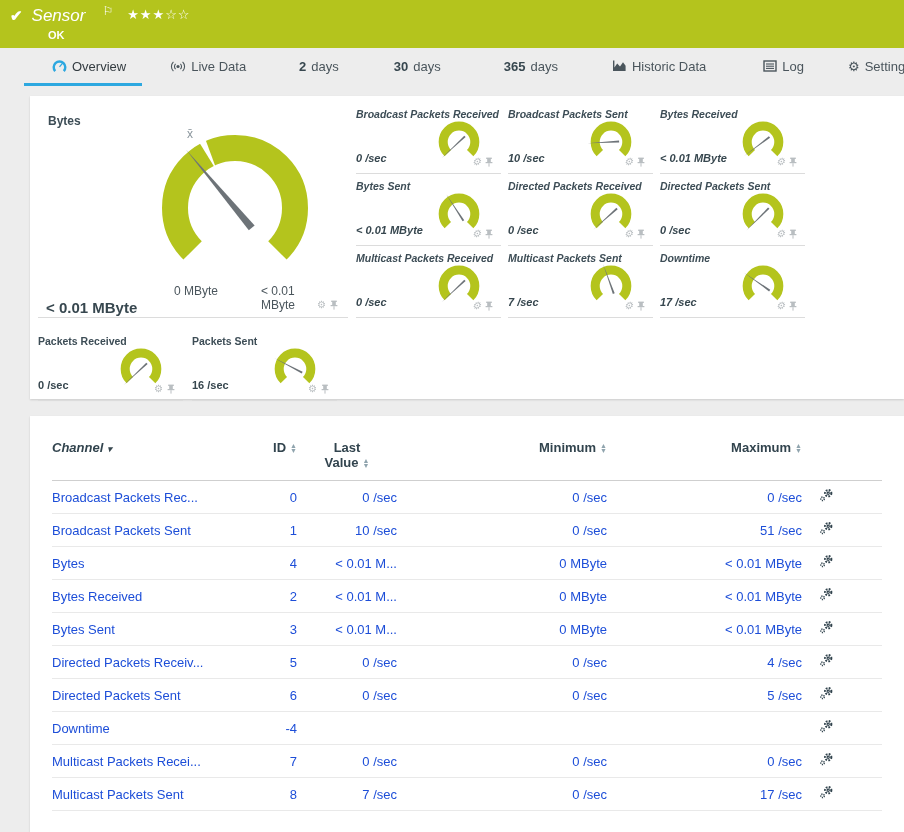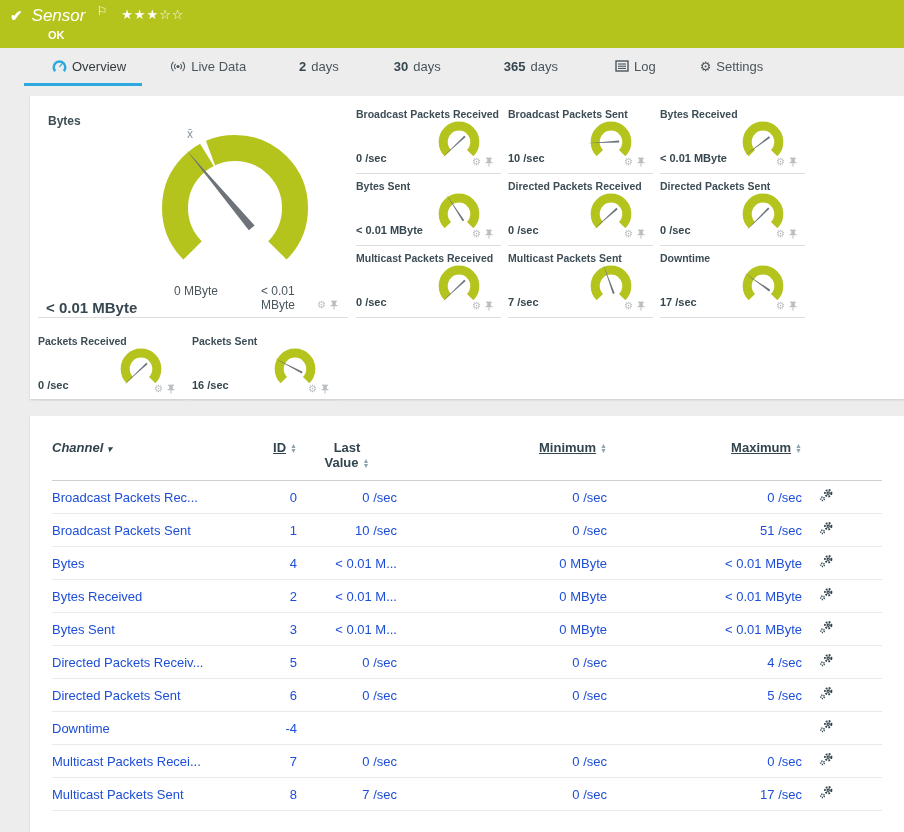--- a/index.html
+++ b/index.html
@@ -3,21 +3,21 @@
 <meta charset="utf-8">
 <style>
   * { margin:0; padding:0; box-sizing:border-box; }
   html,body { width:904px; height:832px; overflow:hidden; }
   body { background:#ededed; font-family:"Liberation Sans", sans-serif; color:#44545d; }
 
   
   .topbar { height:48px; background:#b4c41d; color:#fff; padding:6px 10px 0 10px; }
   .topbar-line1 { display:flex; align-items:center; }
   .check-icon { font-size:15px; font-weight:bold; margin-right:9px; }
-  .sensor-kind { font-style:italic; font-size:17px; font-weight:400; margin-right:5px; }
+  .sensor-kind { font-style:italic; font-size:17px; font-weight:400; margin-right:11px; }
   .sensor-title { font-size:17px; font-weight:bold; }
   .flag-icon { font-size:12px; margin-left:6px; position:relative; top:-5px; cursor:pointer; }
   .stars { margin-left:14px; font-size:13px; letter-spacing:1px; cursor:pointer; position:relative; top:-2px; }
   .sensor-status { font-size:11px; font-weight:bold; margin:3px 0 0 38px; }
 
   
   .tabs { height:34px; margin-top:4px; padding-left:24px; display:flex; align-items:stretch; font-size:13px; color:#4a555c; white-space:nowrap; }
   .tab { display:flex; align-items:center; gap:5px; cursor:pointer; padding-bottom:3px; border-bottom:3px solid transparent; }
   .tab .num { font-weight:bold; color:#37474f; }
   .tab.active { border-bottom-color:#2da8e0; color:#333b40; }
@@ -41,40 +41,40 @@
   .big-tile { position:relative; width:310px; height:216px; border-bottom:1px solid #dcdcdc; flex:0 0 auto; }
   .big-tile .tile-title { position:absolute; left:10px; top:12px; font-size:12px; font-weight:bold; color:#3d4d56; }
   .big-gauge-svg { position:absolute; left:92px; top:16px; }
   .scale-label { position:absolute; top:182px; font-size:12px; color:#4a555c; transform:translateX(-50%); }
   .scale-min { left:158px; }
   .scale-max { left:252px; }
   .big-value { position:absolute; left:8px; top:197px; font-size:15px; font-weight:bold; color:#37474f; }
   .tile-icons { position:absolute; right:10px; bottom:3px; display:flex; gap:4px; align-items:center; }
   .tile-gear { font-size:10px; color:#b9bec1; cursor:pointer; line-height:10px; }
 
-  .small-grid { display:flex; flex-wrap:wrap; width:466px; margin-left:8px; align-content:flex-start; }
+  .small-grid { display:flex; flex-wrap:wrap; width:466px; margin-left:8px; align-content:flex-start;font-style:italic; }
   .small-row { display:flex; margin-left:0; margin-top:11px; }
   .tile { position:relative; width:145px; height:72px; border-bottom:1px solid #dcdcdc; margin-right:7px; margin-bottom:0; flex:0 0 auto; }
   .small-row .tile { margin-right:9px; }
   .tile .tile-title { position:absolute; left:0; top:6px; font-size:10.5px; font-weight:bold; color:#3d4d56; white-space:nowrap; }
   .tile .tile-value { position:absolute; left:0; bottom:9px; font-size:11px; font-weight:bold; color:#37474f; }
   .tile .gauge-svg { position:absolute; right:13px; top:11px; }
   .tile .tile-icons { right:8px; bottom:2px; }
 
   
   table.channels { border-collapse:collapse; width:830px; table-layout:fixed; font-size:13px; }
   table.channels col.c-channel { width:190px; }
   table.channels col.c-id      { width:55px; }
   table.channels col.c-last    { width:100px; }
   table.channels col.c-min     { width:210px; }
   table.channels col.c-max     { width:195px; }
   table.channels col.c-edit    { width:80px; }
   table.channels th { font-weight:bold; color:#32444e; padding:4px 0 10px 0; vertical-align:top; }
   table.channels th.al { text-align:left;font-style:italic; }
-  table.channels th.ar { text-align:right;text-decoration:underline; }
+  table.channels th.ar { text-align:right; }
   table.channels th.ac { text-align:center; }
   table.channels thead tr { border-bottom:1px solid #cfcfcf; }
   table.channels td { padding:0; height:33px; color:#1d4ed8; }
   table.channels tbody tr { border-bottom:1px solid #e9e9e9; }
   table.channels td.al { text-align:left; }
   table.channels td.ar { text-align:right; }
   .sort-caret { display:inline-block; font-size:9px; color:#37474f; margin-left:4px; }
   .sort-arrows { display:inline-flex; flex-direction:column; vertical-align:middle; margin-left:4px; line-height:5px; font-size:7px; color:#90a4ae; cursor:pointer; position:relative; top:-1px; }
   .two-line { display:inline-block; text-align:center; line-height:15px; }
   .channel-name { cursor:pointer; }
@@ -113,20 +113,26 @@
       <span class="num">2</span>
       <span>days</span>
     </div>
     <div class="tab tab-30-days">
       <span class="num">30</span>
       <span>days</span>
     </div>
     <div class="tab tab-365-days">
       <span class="num">365</span>
       <span>days</span>
+    </div>
+    <div class="tab tab-historic-data">
+      <svg width="15" height="12" viewBox="0 0 15 12">
+        <path d="M1 11 V0.5 H2.4 V7.5 L5.2 3.5 L8 6.6 L11 2.2 L13.6 5.8 V11 Z" fill="#4a555c"></path>
+      </svg>
+      <span>Historic Data</span>
     </div>
     <div class="tab tab-log">
       <svg width="14" height="12" viewBox="0 0 14 12">
         <rect x="1" y="1" width="12" height="10" fill="none" stroke="#4a555c" stroke-width="1.4"></rect>
         <line x1="3" y1="4" x2="11" y2="4" stroke="#4a555c" stroke-width="1.1"></line>
         <line x1="3" y1="6.2" x2="11" y2="6.2" stroke="#4a555c" stroke-width="1.1"></line>
         <line x1="3" y1="8.4" x2="11" y2="8.4" stroke="#4a555c" stroke-width="1.1"></line>
       </svg>
       <span>Log</span>
     </div>

